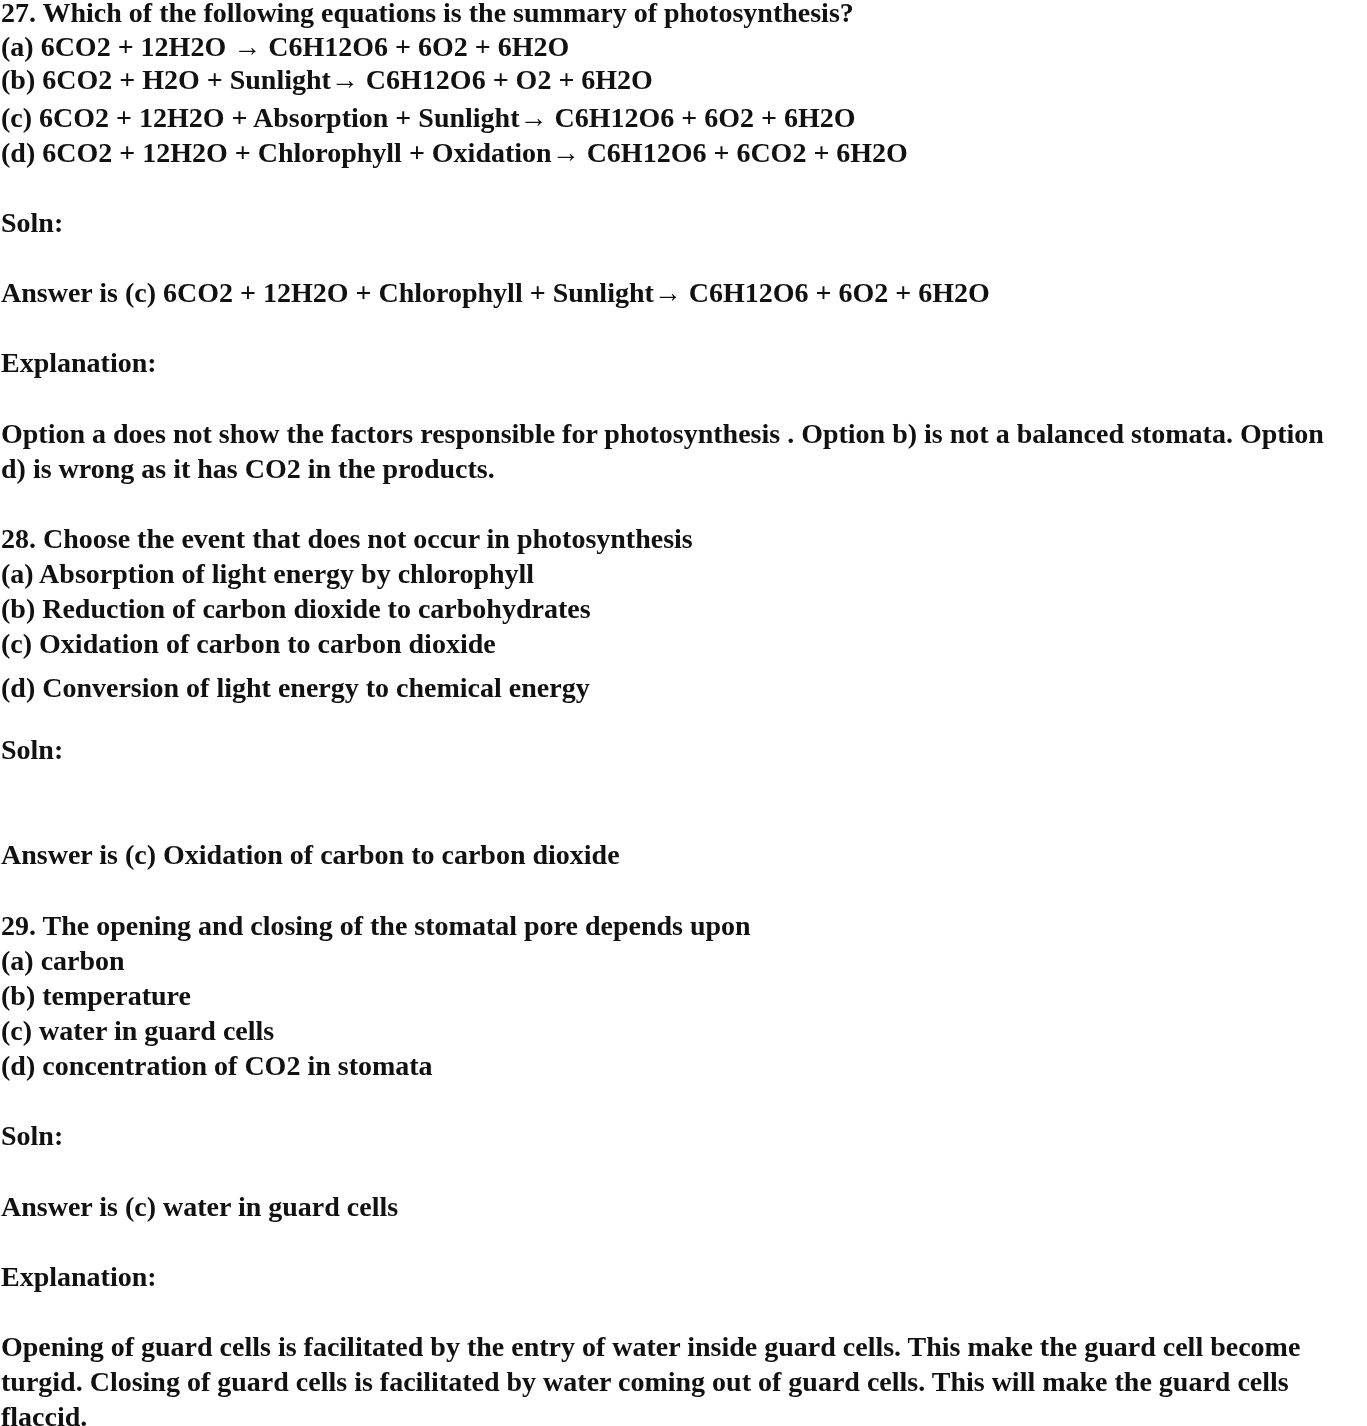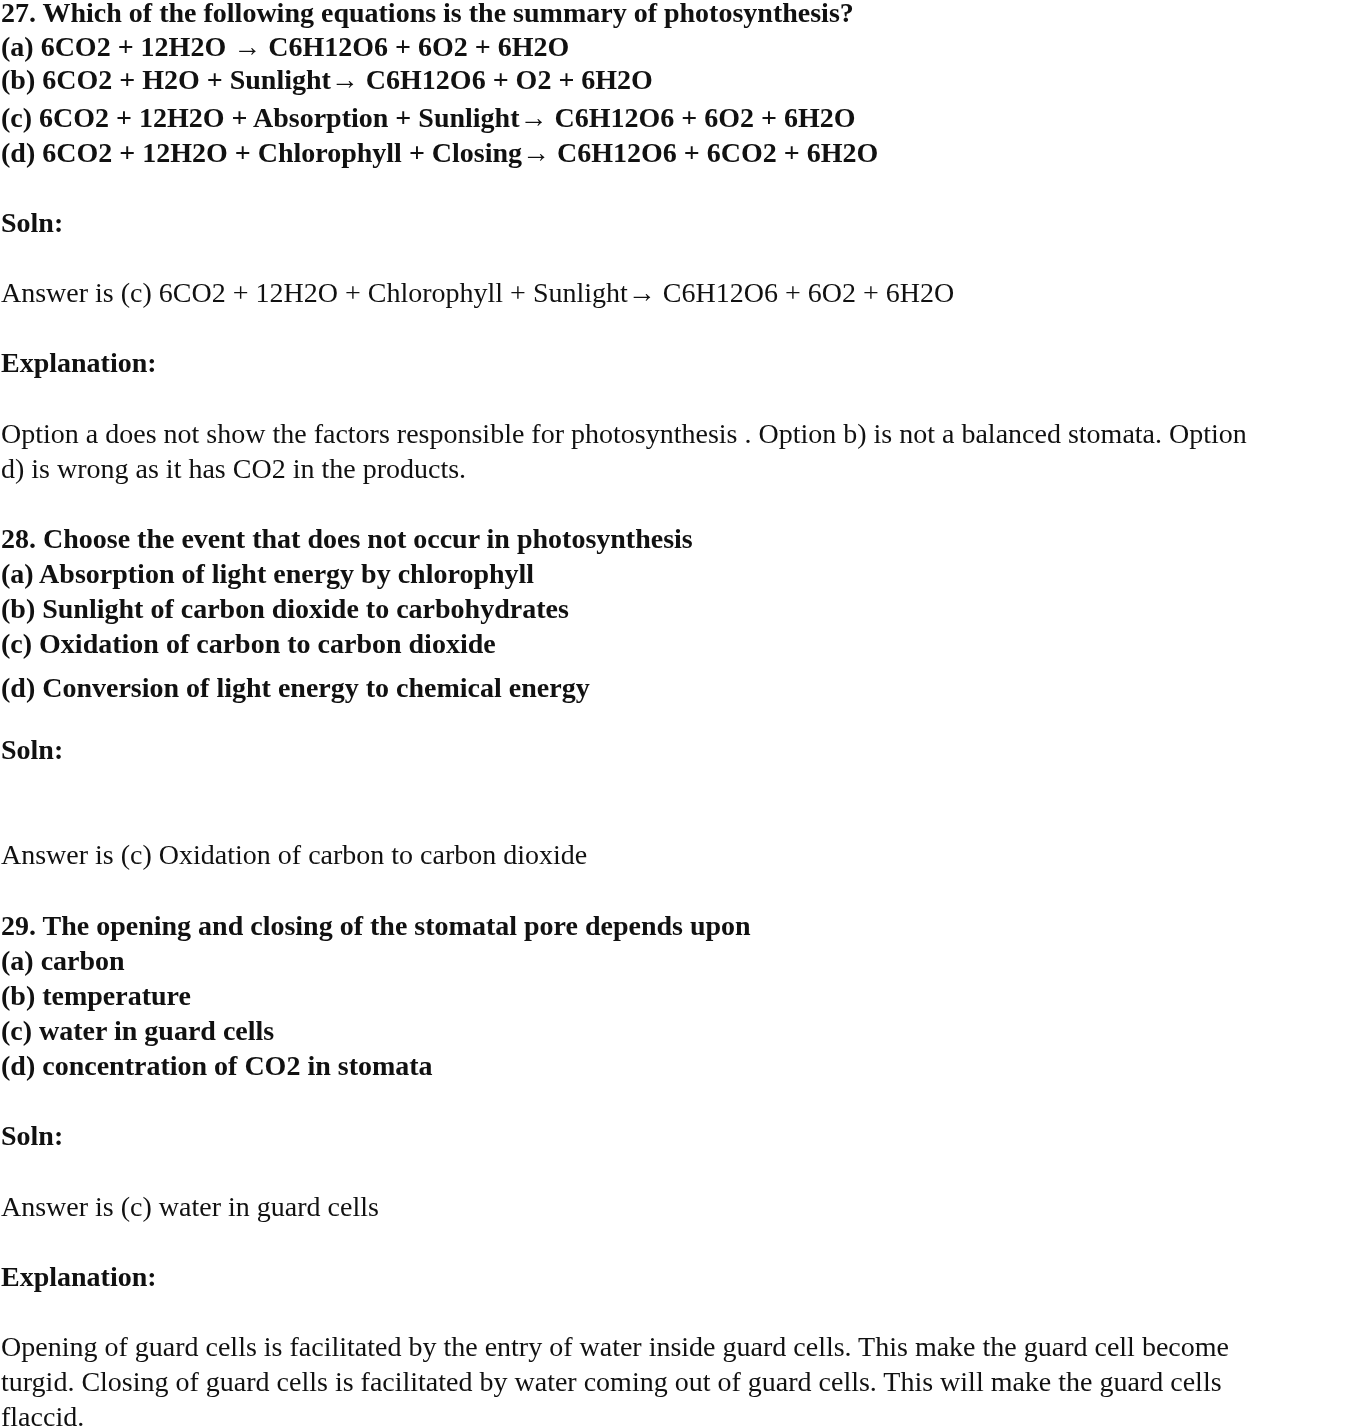--- a/index.html
+++ b/index.html
@@ -3,41 +3,41 @@
   <meta charset="utf-8">
   <style>
     html, body { margin: 0; padding: 0; background: #ffffff; }
     body {
       width: 1367px; height: 1426px; overflow: hidden; position: relative;
       font-family: "Liberation Serif", "DejaVu Serif", serif;
       color: #111111;
     }
     .line {
       position: absolute; left: 1px; white-space: nowrap;
-      font-size: 28px; line-height: 32px;
+      font-size: 28px; line-height: 32px; font-weight: bold;
     }
     .b { font-weight: bold; }
   </style>
 </head>
 <body>
 
 <div class="line b" style="top:-3px">27. Which of the following equations is the summary of photosynthesis?</div>
 <div class="line b" style="top:31px">(a) 6CO2 + 12H2O → C6H12O6 + 6O2 + 6H2O</div>
 <div class="line b" style="top:64px">(b) 6CO2 + H2O + Sunlight→ C6H12O6 + O2 + 6H2O</div>
 <div class="line b" style="top:102px">(c) 6CO2 + 12H2O + Absorption + Sunlight→ C6H12O6 + 6O2 + 6H2O</div>
-<div class="line b" style="top:137px">(d) 6CO2 + 12H2O + Chlorophyll + Closing→ C6H12O6 + 6CO2 + 6H2O</div>
+<div class="line b" style="top:137px">(d) 6CO2 + 12H2O + Chlorophyll + Oxidation→ C6H12O6 + 6CO2 + 6H2O</div>
 <div class="line b" style="top:207px">Soln:</div>
 <div class="line" style="top:277px">Answer is (c) 6CO2 + 12H2O + Chlorophyll + Sunlight→ C6H12O6 + 6O2 + 6H2O</div>
 <div class="line b" style="top:347px">Explanation:</div>
 <div class="line" style="top:418px">Option a does not show the factors responsible for photosynthesis . Option b) is not a balanced stomata. Option</div>
 <div class="line" style="top:453px">d) is wrong as it has CO2 in the products.</div>
 
 <div class="line b" style="top:523px">28. Choose the event that does not occur in photosynthesis</div>
 <div class="line b" style="top:558px">(a) Absorption of light energy by chlorophyll</div>
-<div class="line b" style="top:593px">(b) Sunlight of carbon dioxide to carbohydrates</div>
+<div class="line b" style="top:593px">(b) Reduction of carbon dioxide to carbohydrates</div>
 <div class="line b" style="top:628px">(c) Oxidation of carbon to carbon dioxide</div>
 <div class="line b" style="top:672px">(d) Conversion of light energy to chemical energy</div>
 <div class="line b" style="top:734px">Soln:</div>
 <div class="line" style="top:839px">Answer is (c) Oxidation of carbon to carbon dioxide</div>
 
 <div class="line b" style="top:910px">29. The opening and closing of the stomatal pore depends upon</div>
 <div class="line b" style="top:945px">(a) carbon</div>
 <div class="line b" style="top:980px">(b) temperature</div>
 <div class="line b" style="top:1015px">(c) water in guard cells</div>
 <div class="line b" style="top:1050px">(d) concentration of CO2 in stomata</div>

